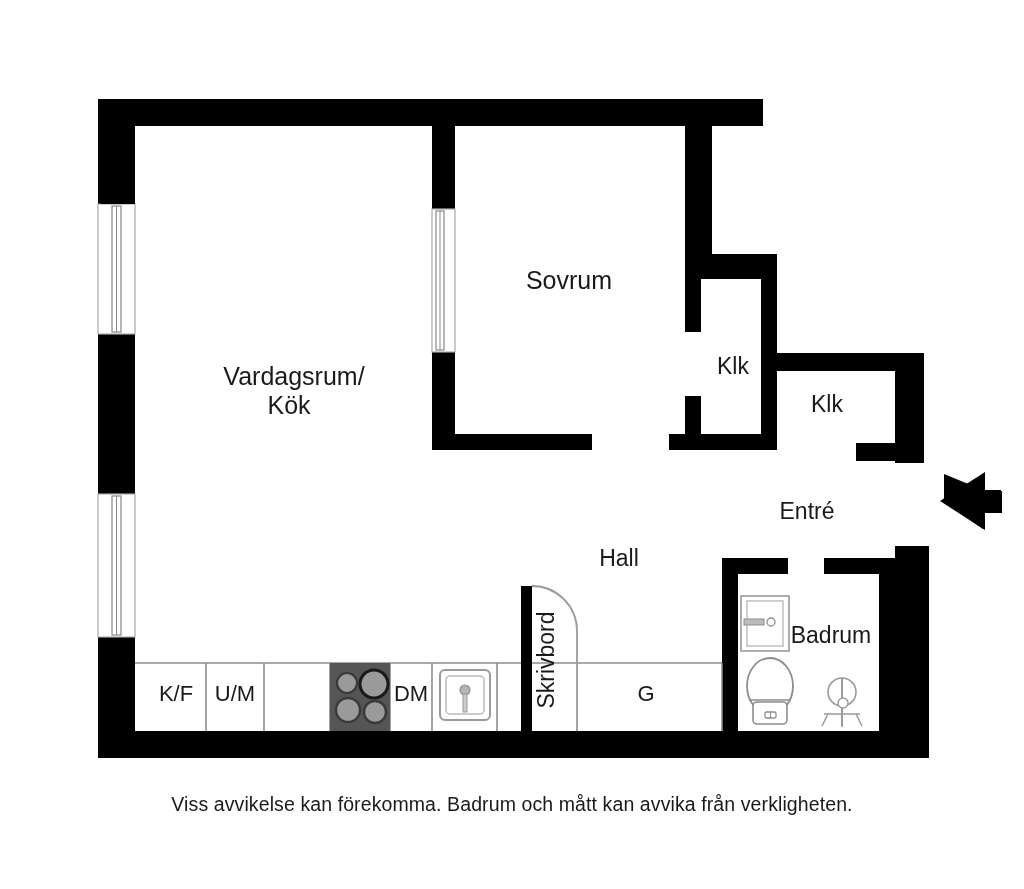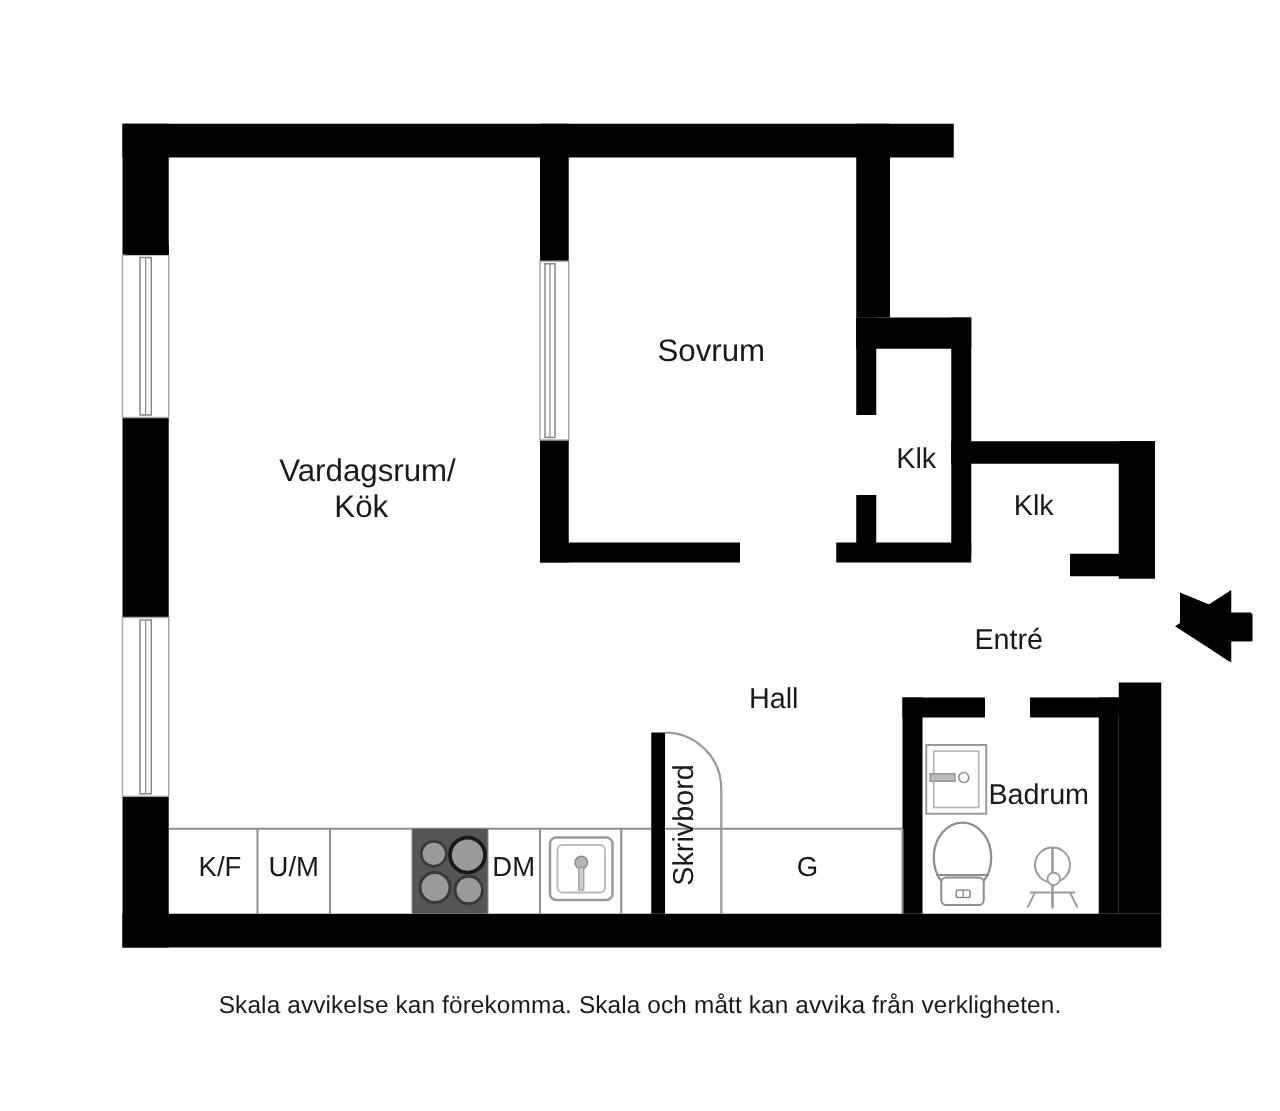--- a/index.html
+++ b/index.html
@@ -198,20 +198,20 @@
     <text class="room-label lbl-appl" x="176" y="695">K/F</text>
     <text class="room-label lbl-appl" x="235" y="695">U/M</text>
     <text class="room-label lbl-appl" x="411" y="695">DM</text>
     <text class="room-label lbl-appl" x="646" y="695">G</text>
     <text class="room-label lbl-rot" x="548" y="660" transform="rotate(-90 548 660)">Skrivbord</text>
   </g>
 
 </svg>
 </div>
 
-<div class="caption">Skala avvikelse kan förekomma. Skala och mått kan avvika från verkligheten.</div>
+<div class="caption">Viss avvikelse kan förekomma. Badrum och mått kan avvika från verkligheten.</div>
 
 <div id="footer-brand">
   
   
   
   
 </div>
 
 </body></html>

